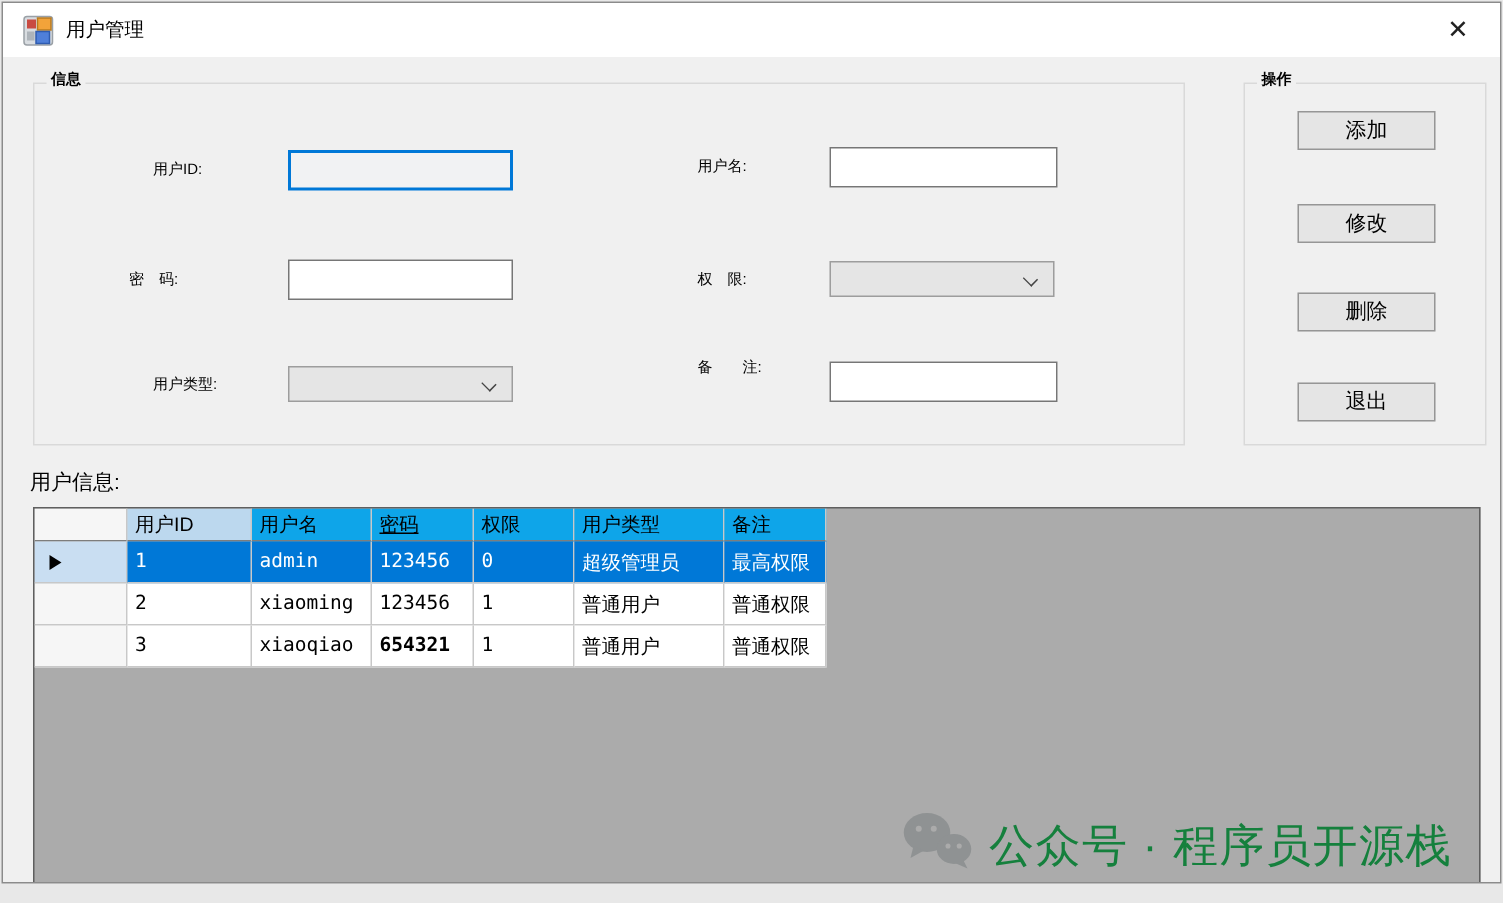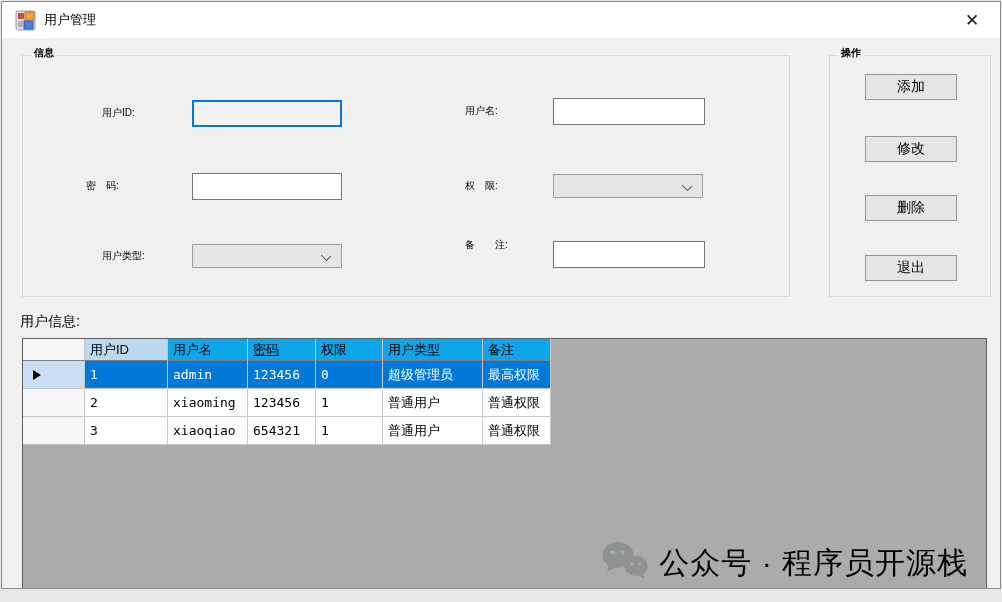--- a/index.html
+++ b/index.html
@@ -73,21 +73,21 @@
   .g-row.sel .g-cell { background:#0078d7; color:#fff; }
   .g-row.sel .g-cell.selector { background:#c9def2; }
   .tri {
     width:0; height:0; border-left:8px solid #000;
     border-top:5px solid transparent; border-bottom:5px solid transparent;
     margin-left:2px;
   }
   
   .watermark {
     position:absolute; right:32px; top:538px; display:flex; align-items:center;
-    color:#000000; font-size:30px; letter-spacing:1px;
+    color:#15803d; font-size:30px; letter-spacing:1px;
   }
   .wm-icon { margin-right:10px; }
 </style>
 </head>
 <body>
 
 <div class="window">
 
   <div class="titlebar">
     <span class="app-icon">
@@ -167,21 +167,21 @@
         <div class="g-cell" style="width: 80px;">xiaoming</div>
         <div class="g-cell" style="width: 68px;">123456</div>
         <div class="g-cell" style="width: 67px;">1</div>
         <div class="g-cell" style="width: 100px;">普通用户</div>
         <div class="g-cell" style="width: 68px;">普通权限</div>
       </div>
       <div class="g-row">
         <div class="g-cell selector" style="width: 62px;"></div>
         <div class="g-cell" style="width: 83px;">3</div>
         <div class="g-cell" style="width: 80px;">xiaoqiao</div>
-        <div class="g-cell" style="width: 68px;">654321</div>
+        <div class="g-cell" style="width: 68px; font-weight: bold;">654321</div>
         <div class="g-cell" style="width: 67px;">1</div>
         <div class="g-cell" style="width: 100px;">普通用户</div>
         <div class="g-cell" style="width: 68px;">普通权限</div>
       </div>
     </div>
 
   <div class="watermark">
     <span class="wm-icon">
       <svg width="48" height="40" viewBox="0 0 48 40">
         <g fill="#8f9293">

